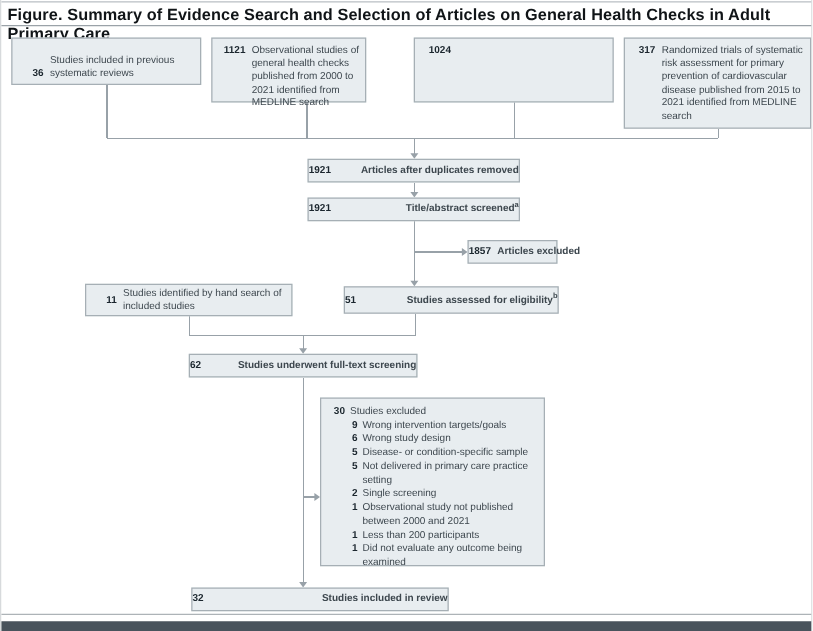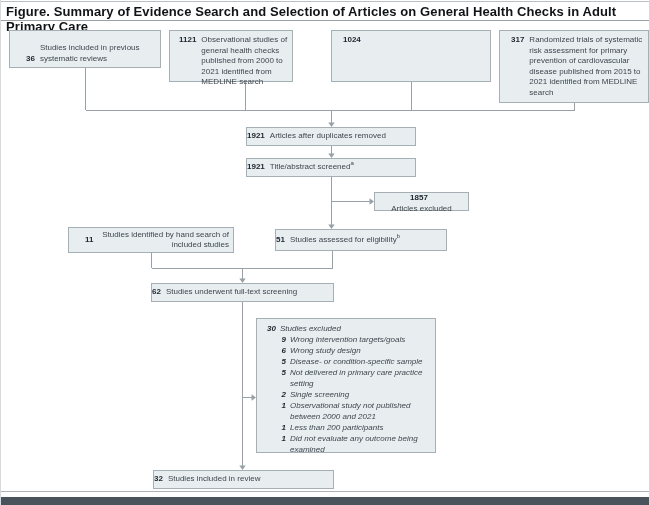--- a/index.html
+++ b/index.html
@@ -23,39 +23,39 @@
     font-size:13px;font-weight:bold;color:#101417;letter-spacing:0.1px;
   }
   .box{
     position:absolute;box-sizing:border-box;
     background:#e8edf0;border:1px solid #a6afb5;
     color:#3d474e;font-size:8px;line-height:10.5px;
     display:flex;align-items:flex-start;
   }
   .box .num{font-weight:bold;color:#1b262e;margin-right:5px;flex:none;}
   .box .txt{flex:1;}
-  .box.center{align-items:center;justify-content:flex-start;}
-  .box.center .txt{flex:none;}
+  .box.center{align-items:center;justify-content:space-between;}
+  .box.center .txt{flex:none;font-weight:bold;}
   sup{font-size:6px;line-height:0;}
   
   #box-prev{left:8px;top:30px;width:152px;height:38px;padding:3px 4px 3px 16px;align-items:flex-end;}
   #box-obs{left:168px;top:30px;width:124px;height:52px;padding:4px 4px 3px 9px;}
   #box-rct-hc{left:330px;top:30px;width:160px;height:52px;padding:4px 4px 3px 11px;}
   #box-rct-risk{left:498px;top:30px;width:150px;height:73px;padding:4px 4px 3px 11px;}
   
   #box-dup{left:245px;top:127px;width:170px;height:19px;}
   #box-title-abs{left:245px;top:158px;width:170px;height:19px;}
-  #box-1857{left:373px;top:192px;width:95px;height:19px;flex-direction:column;}
-  #box-hand{left:67px;top:227px;width:166px;height:26px;padding:3px 4px 3px 16px;align-items:center;text-align:right;}
+  #box-1857{left:373px;top:192px;width:72px;height:19px;}
+  #box-hand{left:67px;top:227px;width:166px;height:26px;padding:3px 4px 3px 16px;align-items:center;}
   #box-elig{left:245px;top:229px;width:172px;height:22px;margin-left:29px;}
   #box-fulltext{left:150px;top:283px;width:183px;height:19px;}
-  #box-included{left:152px;top:470px;width:181px;height:19px;}
+  #box-included{left:152px;top:470px;width:206px;height:19px;}
   
   #box-excluded{left:255px;top:318px;width:180px;height:135px;padding:4px 3px 3px 6px;display:block;line-height:11px;}
-  #box-excluded .row{display:flex;font-style:italic;}
+  #box-excluded .row{display:flex;}
   #box-excluded .row .num{width:13px;text-align:right;margin-right:4px;flex:none;}
   #box-excluded .row.sub{margin-left:17px;}
   #box-excluded .row.sub .num{width:6px;}
   svg#connectors{position:absolute;left:0;top:0;z-index:0;}
   .box{z-index:1;}
 </style>
 </head>
 <body>
 
 <div id="figure">

